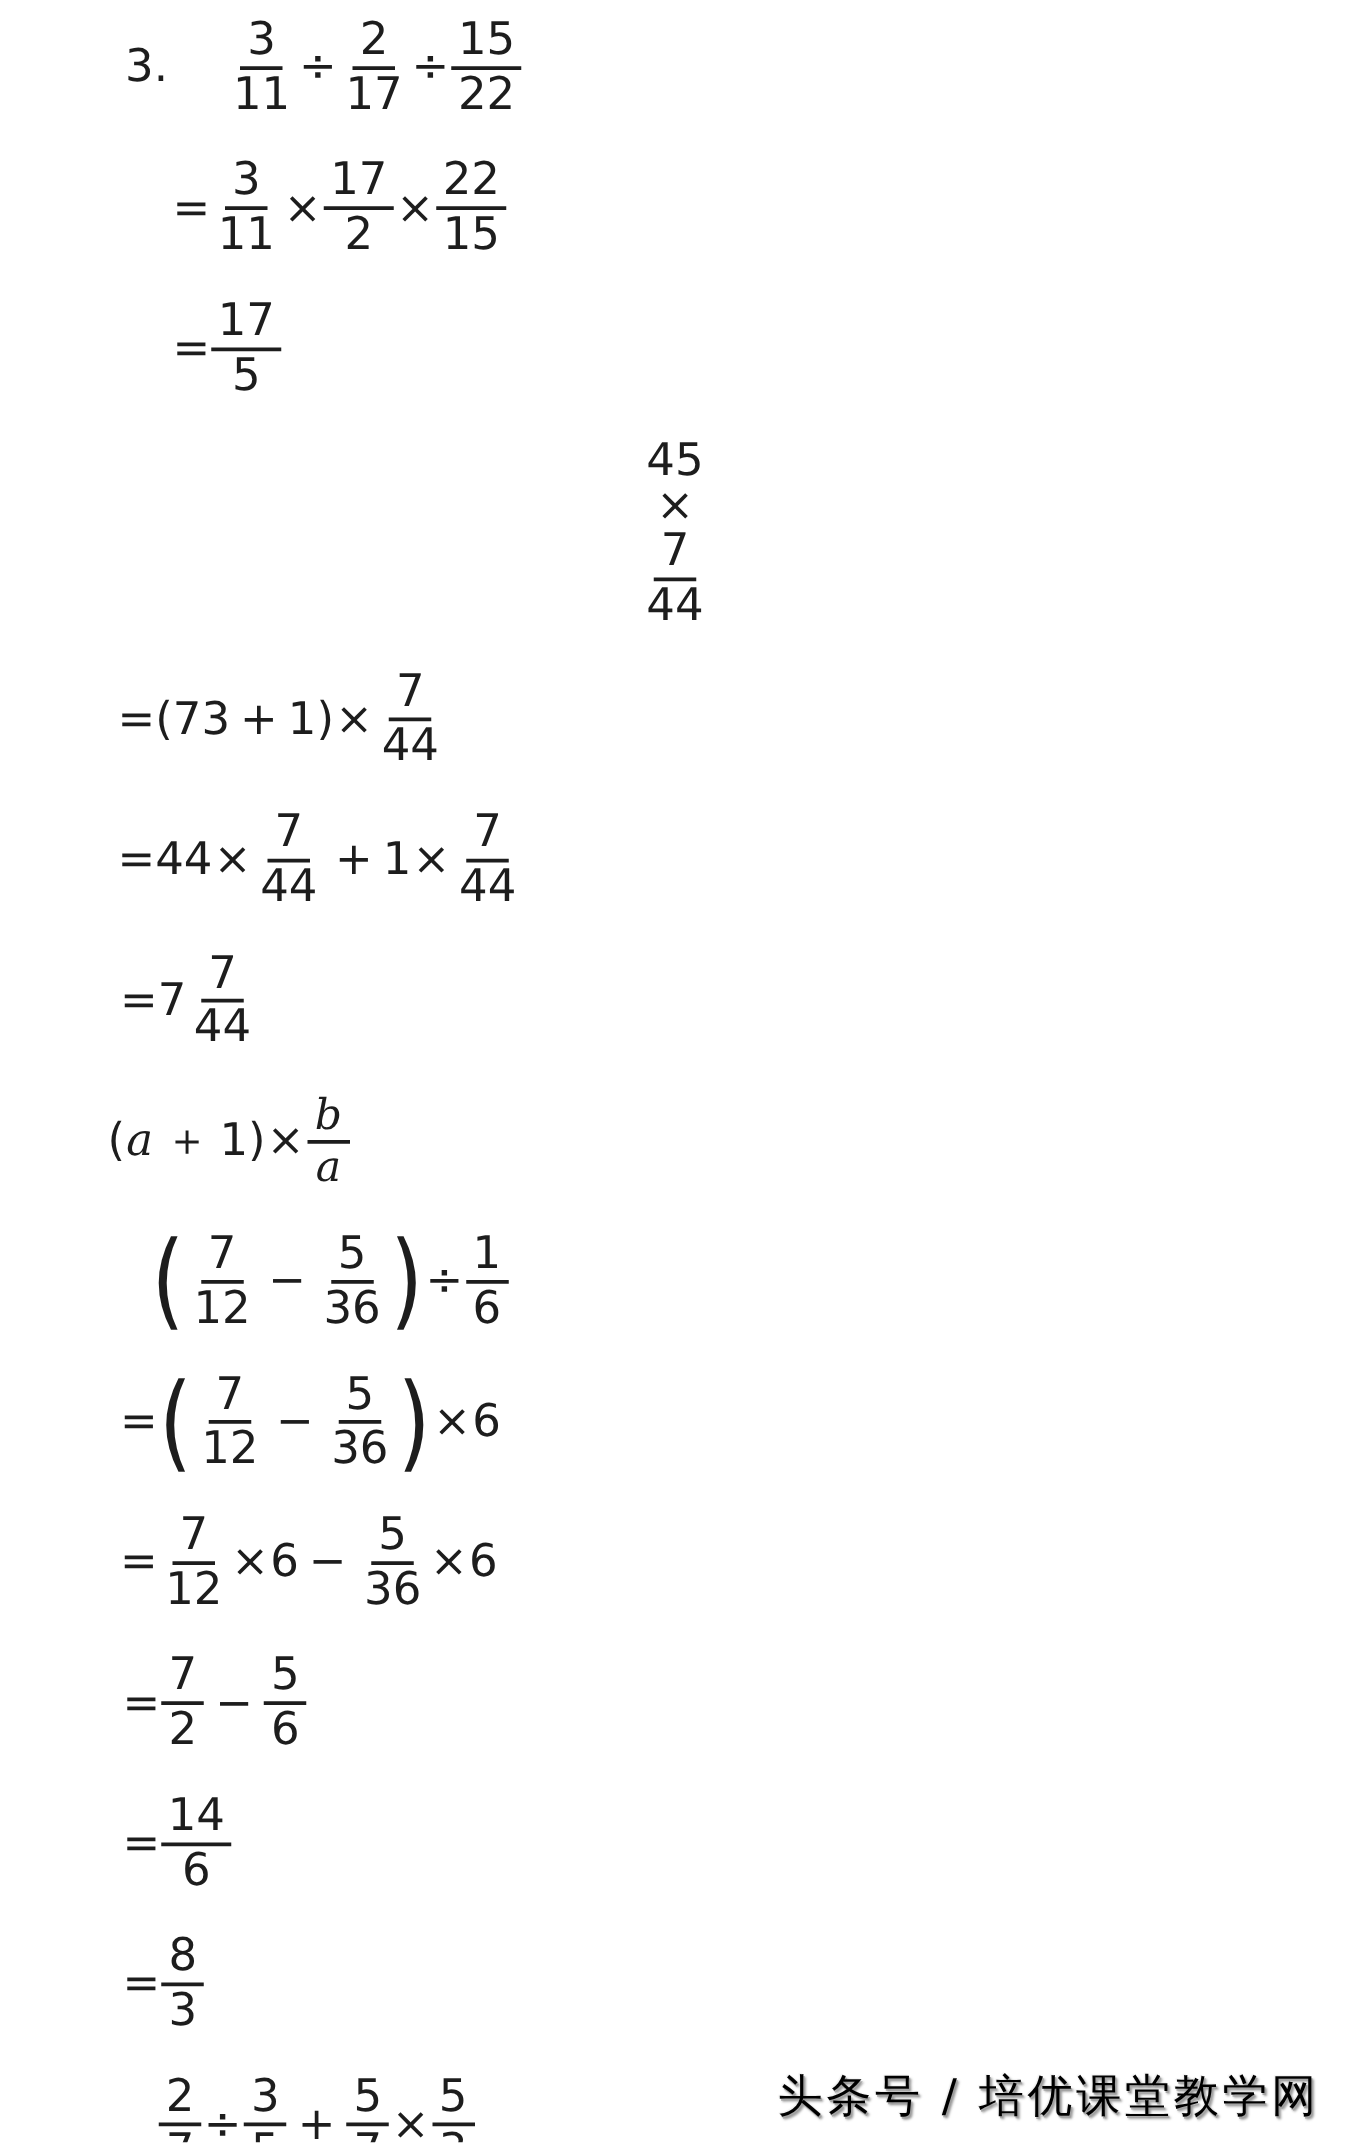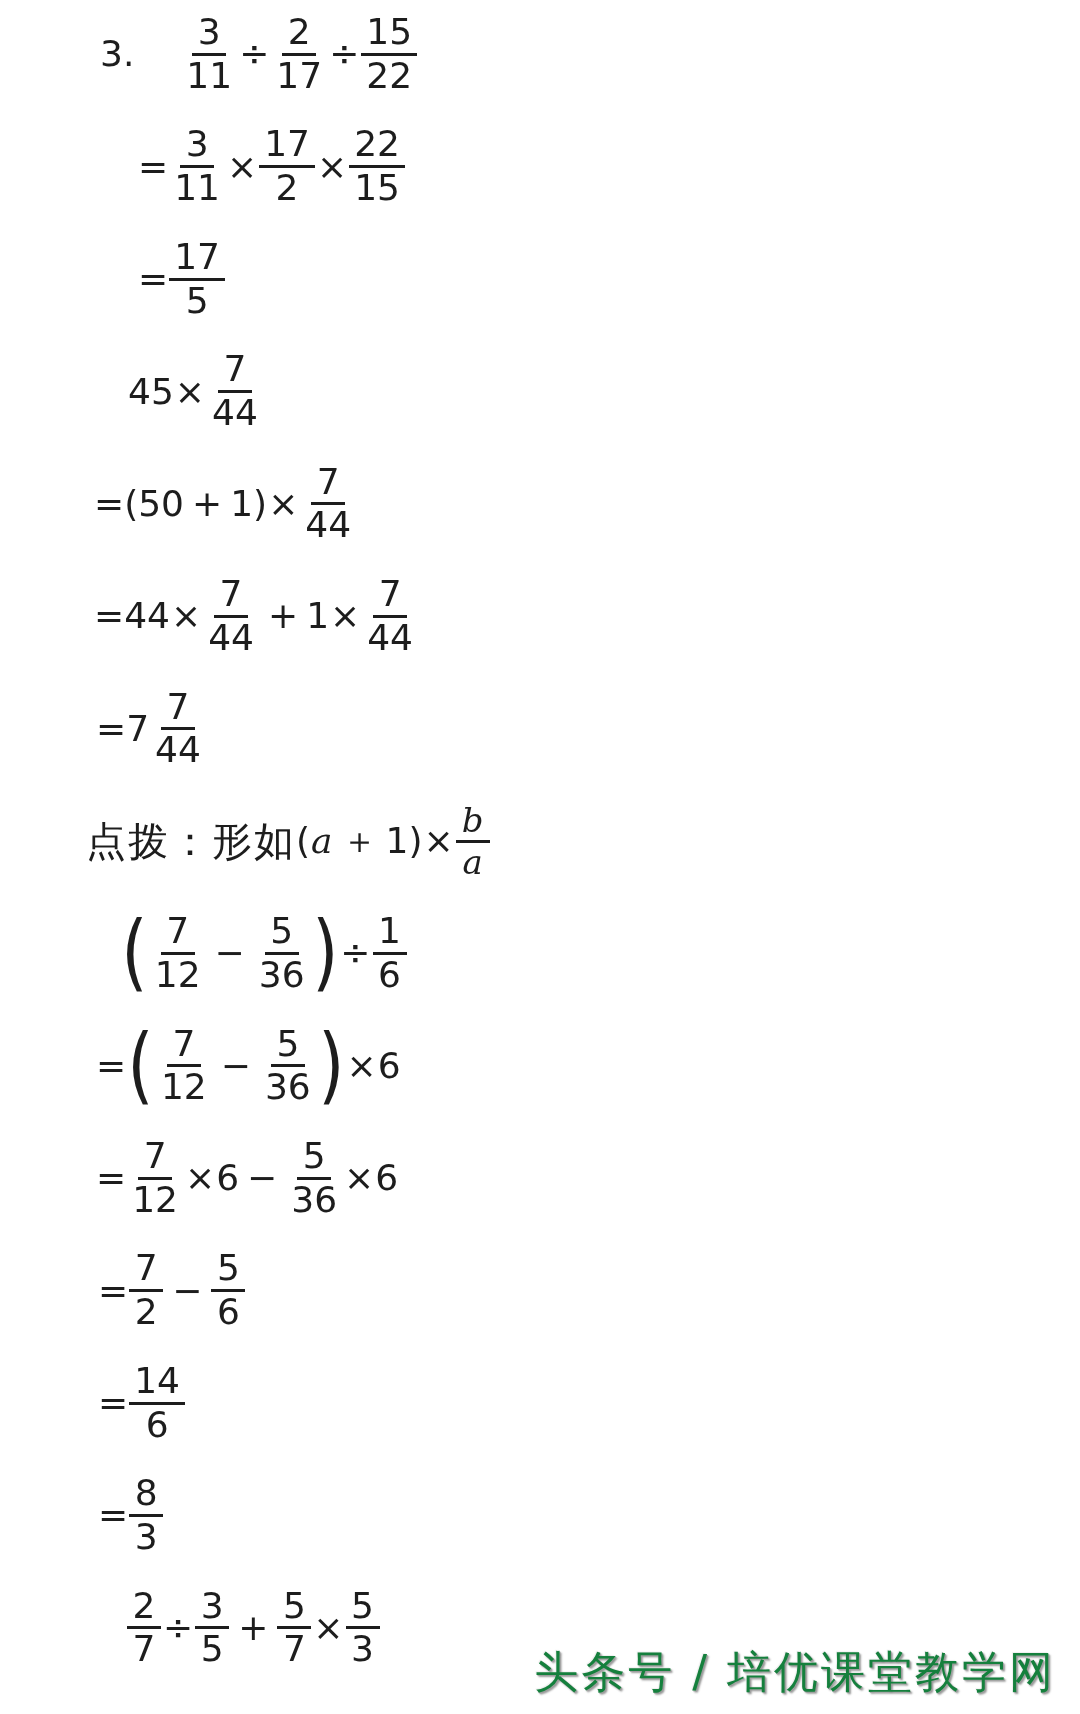--- a/index.html
+++ b/index.html
@@ -85,23 +85,23 @@
     font-size: 84px;
     line-height: 0.9;
     font-weight: 400;
     transform: scaleX(0.8);
     margin: 0 -2px;
   }
   #watermark {
     position: absolute;
     right: 24px;
     bottom: 12px;
-    font-size: 44px;
+    font-size: 36px;
     letter-spacing: 3px;
-    color: #15803d;
+    color: #000000;
     text-shadow: 2px 2px 2px #9a9a9a, 1px 1px 0px #b5b5b5, -1px -1px 1px #efefef;
     white-space: nowrap;
     text-align: center;
   }
 </style>
 </head>
 <body>
 
 <div id="page" data-name="worksheet-page">
   <div id="math-lines" data-name="math-lines">
@@ -140,31 +140,31 @@
           <span class="den" data-name="denominator">15</span>
         </span>
       </div>
       <div class="mline" data-name="problem-3-answer" style="padding-left: 138px;">
         <span class="txt" data-name="math-text">=</span>
         <span class="frac" data-name="fraction-17-over-5">
           <span class="num" data-name="numerator">17</span>
           <span class="den" data-name="denominator">5</span>
         </span>
       </div>
-      <div class="mline" data-name="problem-45-expression" style="padding-left: 128px;">
+      <div class="mline" data-name="problem-45-expression" style=" flex-direction: column;">
         <span class="txt" data-name="math-text">45</span>
         <span class="op" data-name="operator-times">×</span>
         <span class="frac" data-name="fraction-7-over-44">
           <span class="num" data-name="numerator">7</span>
           <span class="den" data-name="denominator">44</span>
         </span>
       </div>
       <div class="mline" data-name="problem-45-step-1" style="padding-left: 94px;">
         <span class="txt" data-name="math-text">=</span>
-        <span class="txt" data-name="math-text">(50</span>
+        <span class="txt" data-name="math-text">(73</span>
         <span class="op" data-name="operator-plus">+</span>
         <span class="txt" data-name="math-text">1)</span>
         <span class="op" data-name="operator-times">×</span>
         <span class="frac" data-name="fraction-7-over-44">
           <span class="num" data-name="numerator">7</span>
           <span class="den" data-name="denominator">44</span>
         </span>
       </div>
       <div class="mline" data-name="problem-45-step-2" style="padding-left: 94px;">
         <span class="txt" data-name="math-text">=</span>
@@ -184,21 +184,20 @@
       </div>
       <div class="mline" data-name="problem-45-answer" style="padding-left: 96px;">
         <span class="txt" data-name="math-text">=</span>
         <span class="txt" data-name="math-text">7</span>
         <span class="frac" data-name="fraction-7-over-44">
           <span class="num" data-name="numerator">7</span>
           <span class="den" data-name="denominator">44</span>
         </span>
       </div>
       <div class="mline" data-name="note-line" style="padding-left: 86px;">
-        <span class="cn" data-name="note-text">点拨：形如</span>
         <span class="txt" data-name="math-text">(</span>
         <span class="mvar" data-name="math-variable">a</span>
         <span class="op" data-name="operator-plus">＋</span>
         <span class="txt" data-name="math-text">1)</span>
         <span class="op" data-name="operator-times">×</span>
         <span class="frac var" data-name="fraction-b-over-a">
           <span class="num" data-name="numerator">b</span>
           <span class="den" data-name="denominator">a</span>
         </span>
       </div>

